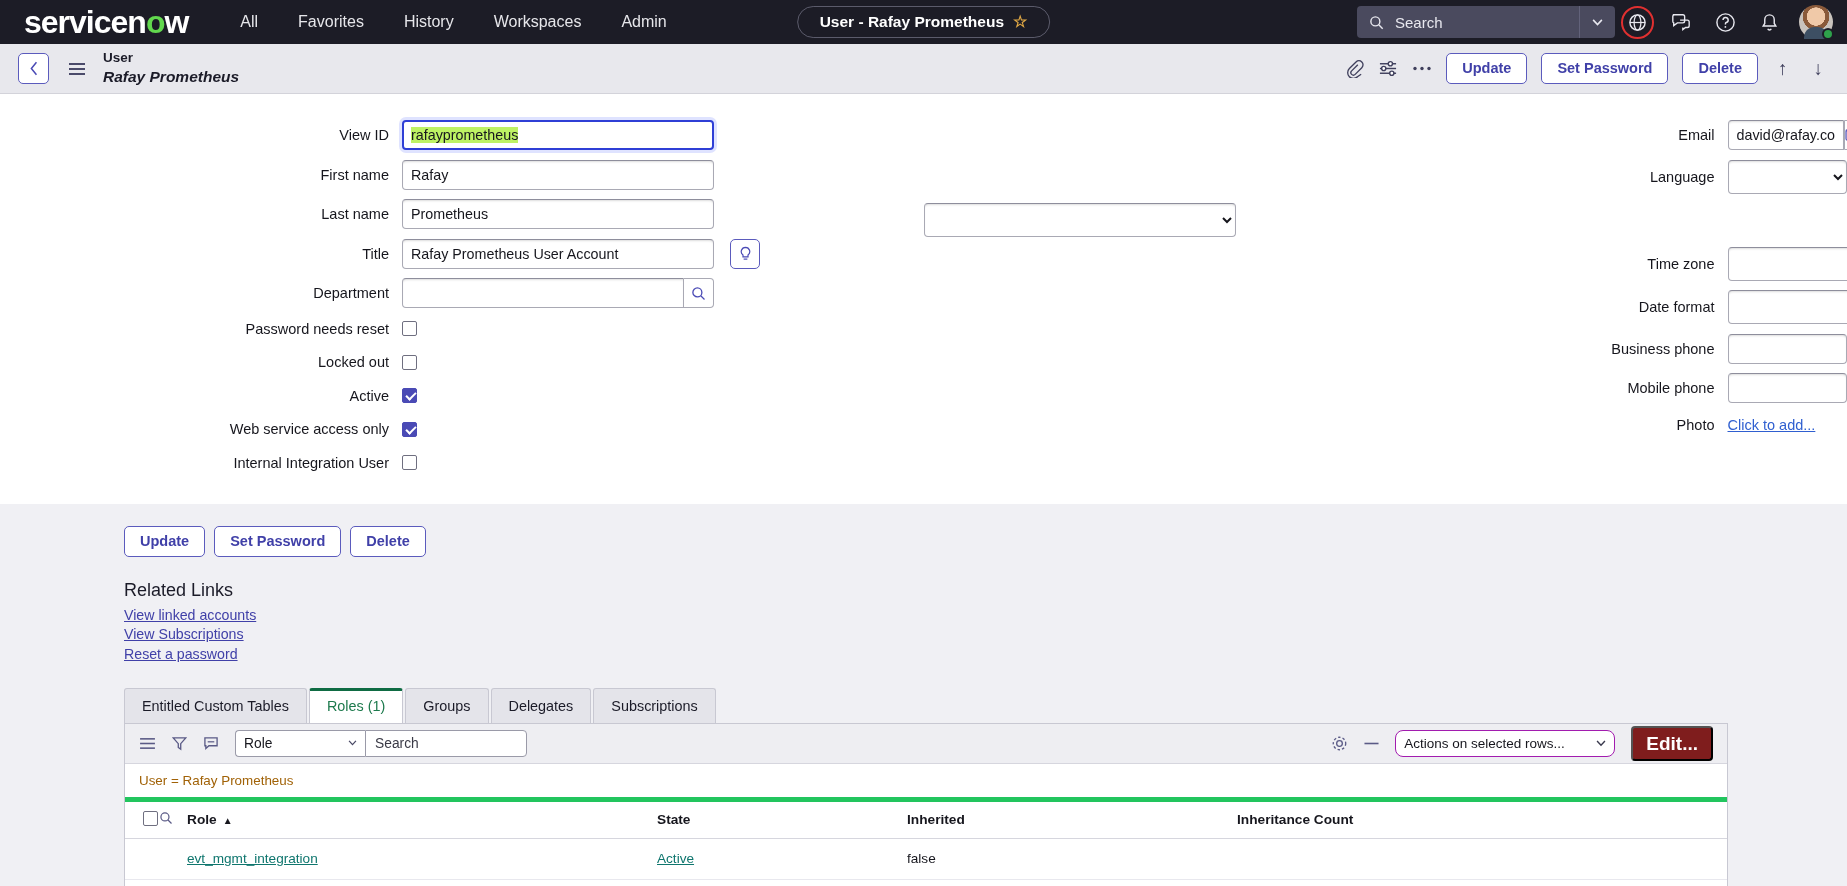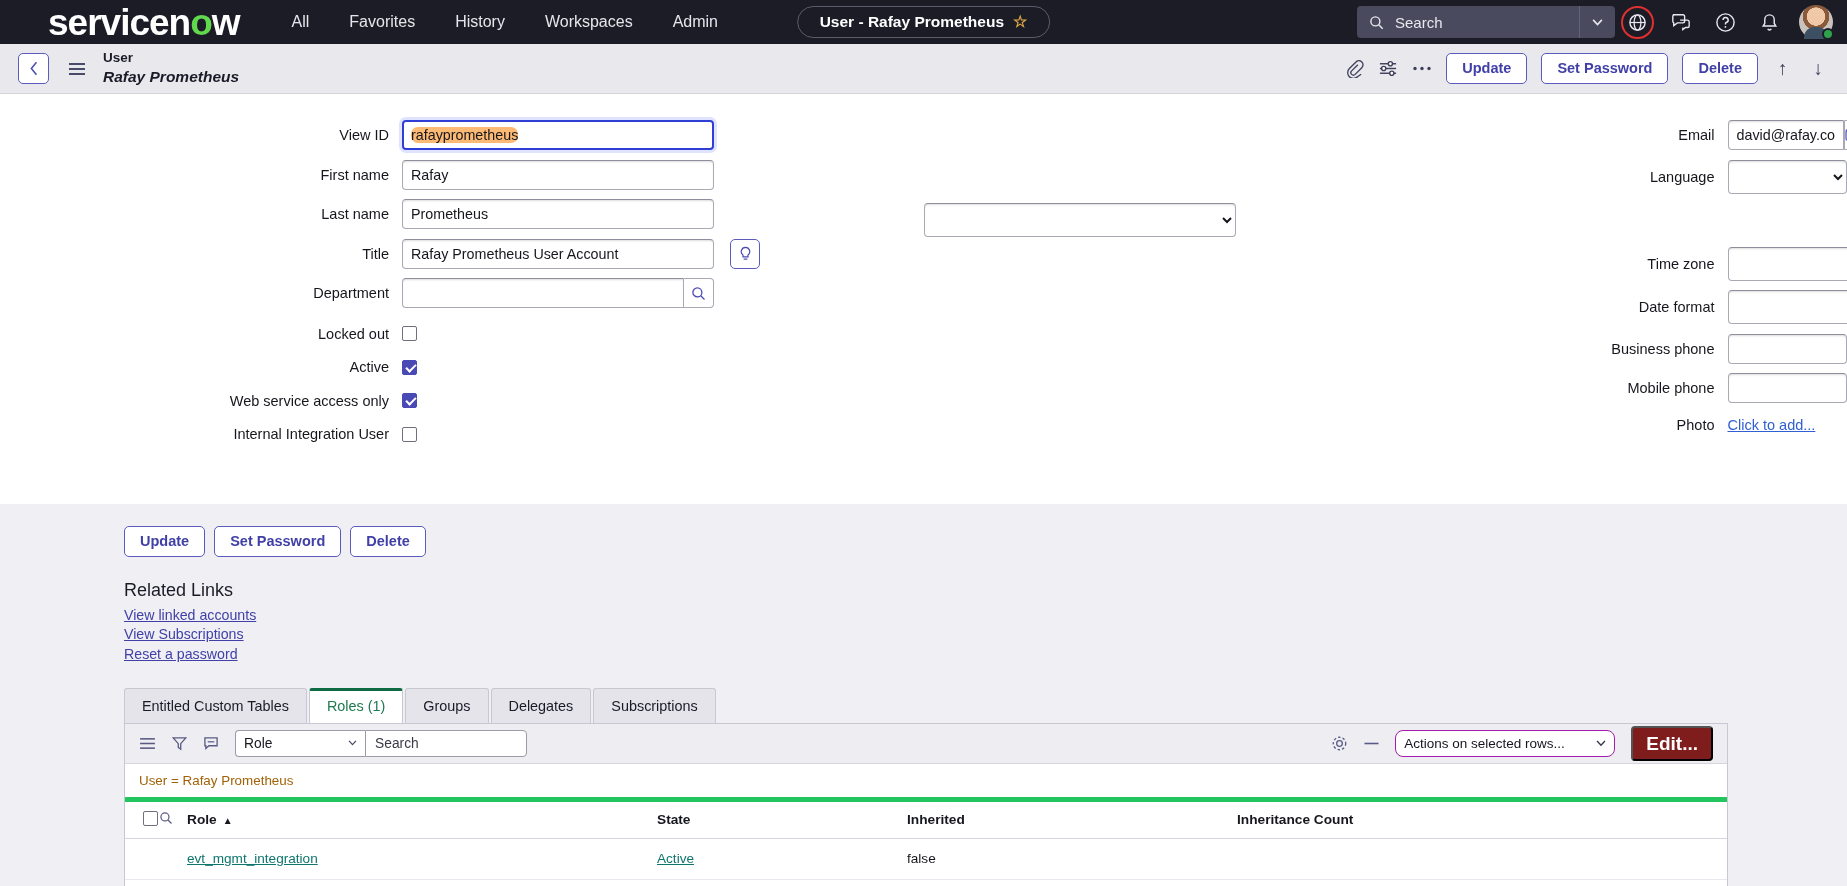--- a/index.html
+++ b/index.html
@@ -12,21 +12,21 @@
     -webkit-font-smoothing: antialiased;
   }
 
   
   .topnav {
     height: 44px; background: #1c1c26;
     display: flex; align-items: center;
     position: relative; color: #fff;
   }
   .logo {
-    margin-left: 48px; font-size: 37px; font-weight: 700;
+    margin-left: 24px; font-size: 32px; font-weight: 700;
     letter-spacing: -1.0px; color: #fff; line-height: 1;
     display: flex; align-items: baseline;
   }
   .logo .g { color: #62d84e; }
   .navlinks { display: flex; align-items: center; margin-left: 52px; gap: 40px; }
   .navlinks a {
     color: #e6e6ea; font-size: 16px; text-decoration: none; font-weight: 400;
   }
   .titlepill {
     position: absolute; left: 50%; transform: translateX(-50%);
@@ -118,21 +118,21 @@
     height: 30px; border: 1px solid #a9a9b4; border-top-color: #8e8e9c;
     border-radius: 4px; background: #fff; width: 312px;
     font-size: 14.3px; color: #16161d; padding: 0 8px;
     display: flex; align-items: center;
     box-shadow: inset 0 2px 3px -2px rgba(0,0,0,.28);
   }
   .inp.focused {
     border: 2px solid #2f3fd6; box-shadow: 0 0 0 3px #dfe3ff;
     padding: 0 7px;
   }
-  .sel-text { background: #fdba74; border-radius: 7px; }
+  .sel-text { background: #bef264; }
   .inp.sel { width: 312px; }
 
   .addon {
     width: 30px; height: 30px; border: 1px solid #a9a9b4; border-left: none;
     border-radius: 0 4px 4px 0; background: #fff;
     display: flex; align-items: center; justify-content: center; color: #4a4ab5;
   }
   .inp.with-addon { border-radius: 4px 0 0 4px; width: 282px; }
   .sidebtn {
     width: 30px; height: 30px; border: 1px solid #5b5bbd; border-radius: 5px;
@@ -405,20 +405,24 @@
         <span></span>
       </div>
       <div class="addon">
         <svg width="15" height="15" viewBox="0 0 16 16">
           <circle cx="6.8" cy="6.8" r="4.8" fill="none" stroke="#4a4ab5" stroke-width="1.4"></circle>
           <line x1="10.4" y1="10.4" x2="14.4" y2="14.4" stroke="#4a4ab5" stroke-width="1.4"></line>
         </svg>
       </div>
     </div>
 
+    <div class="row" style="margin-top:3px">
+      <div class="lab">Password needs reset</div>
+      <span class="chk"></span>
+    </div>
 
     <div class="row" style="margin-top:8px">
       <div class="lab">Locked out</div>
       <span class="chk"></span>
     </div>
 
     <div class="row" style="margin-top:8px">
       <div class="lab">Active</div>
       <span class="chk on"></span>
     </div>

